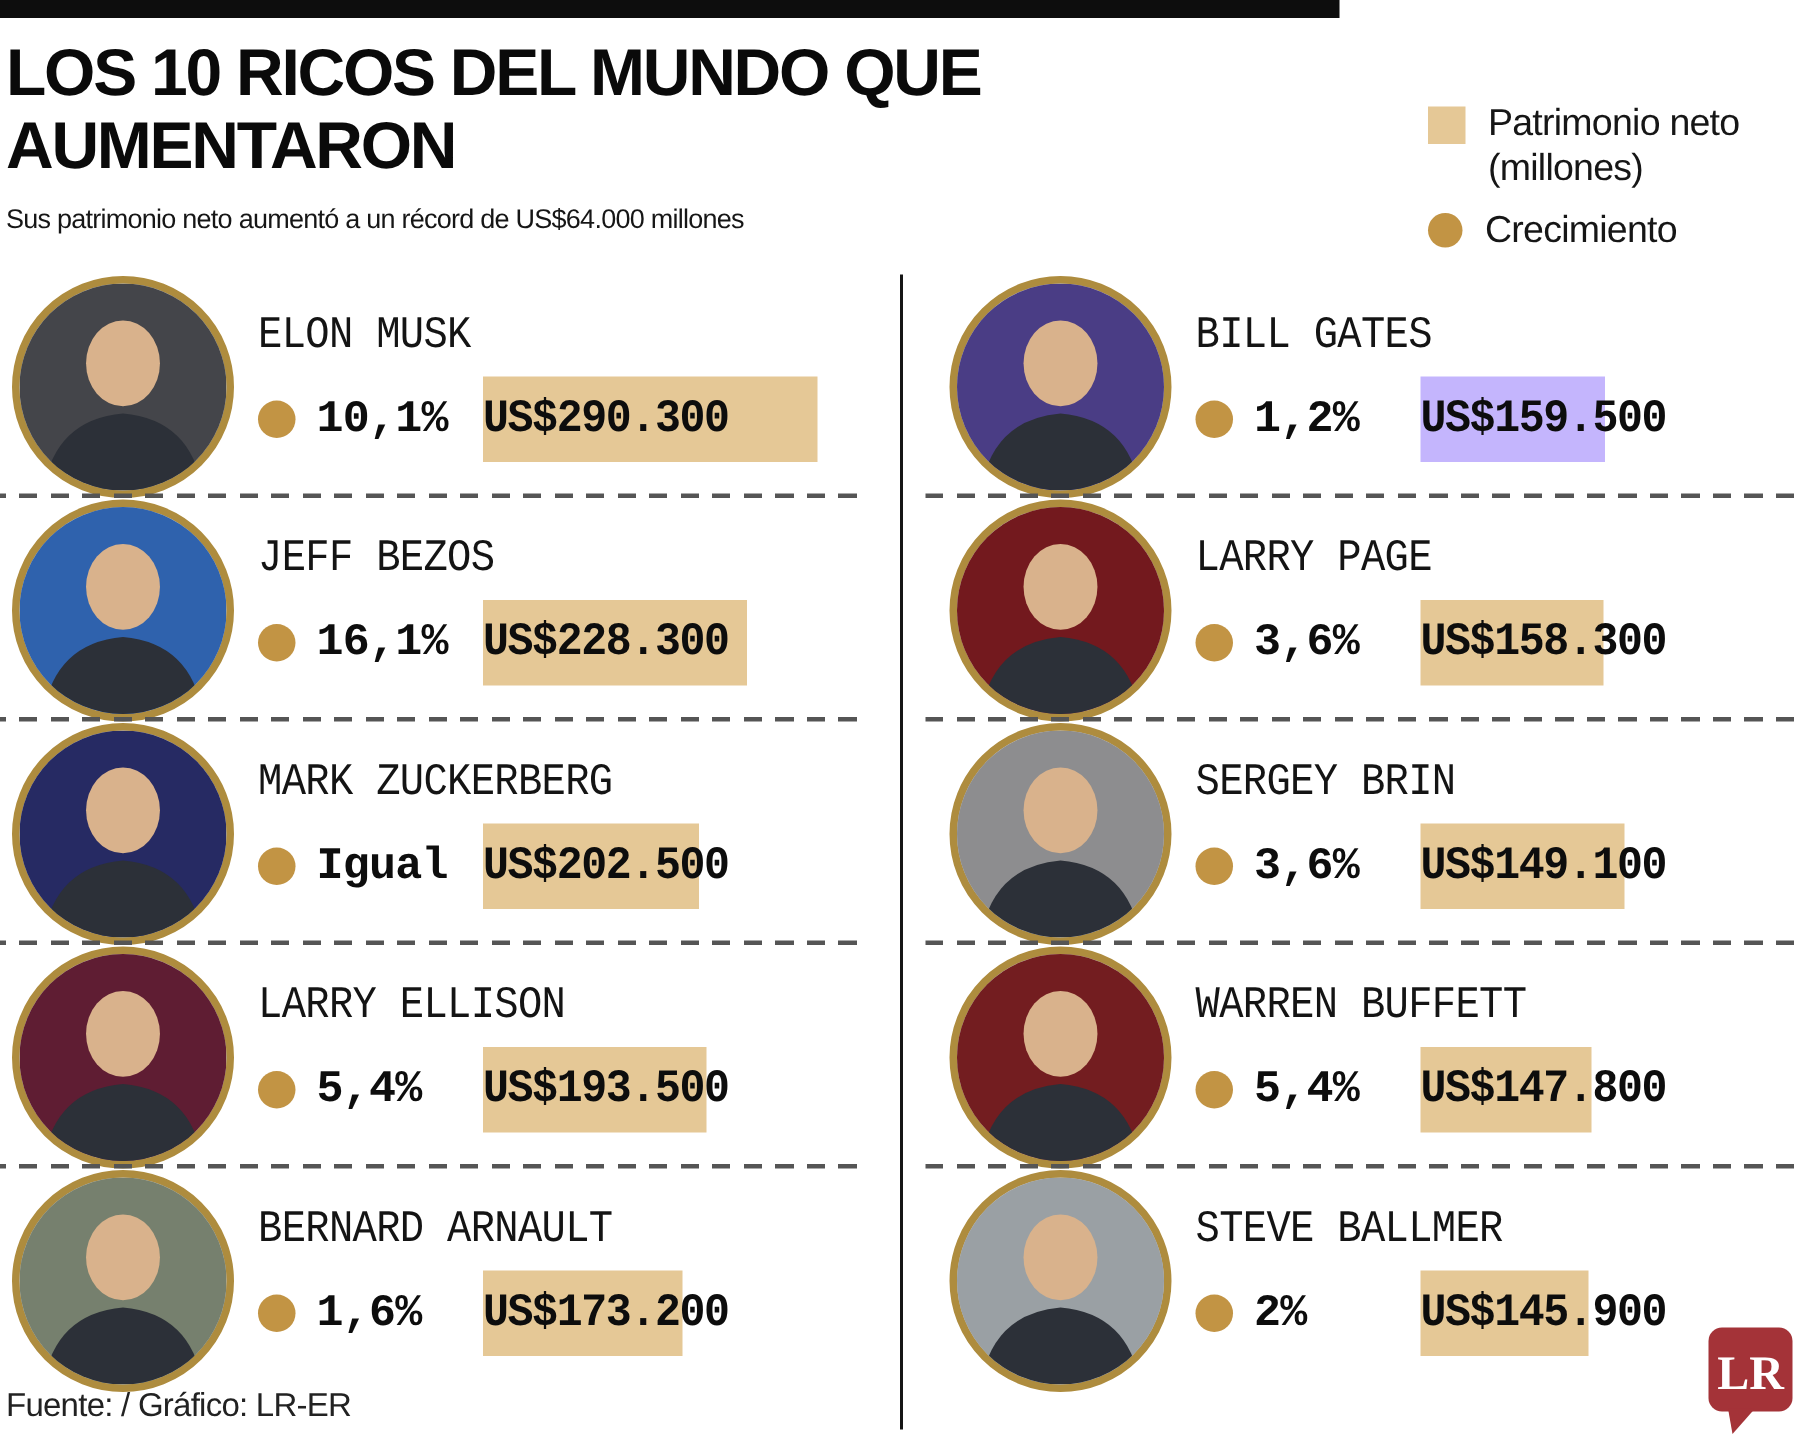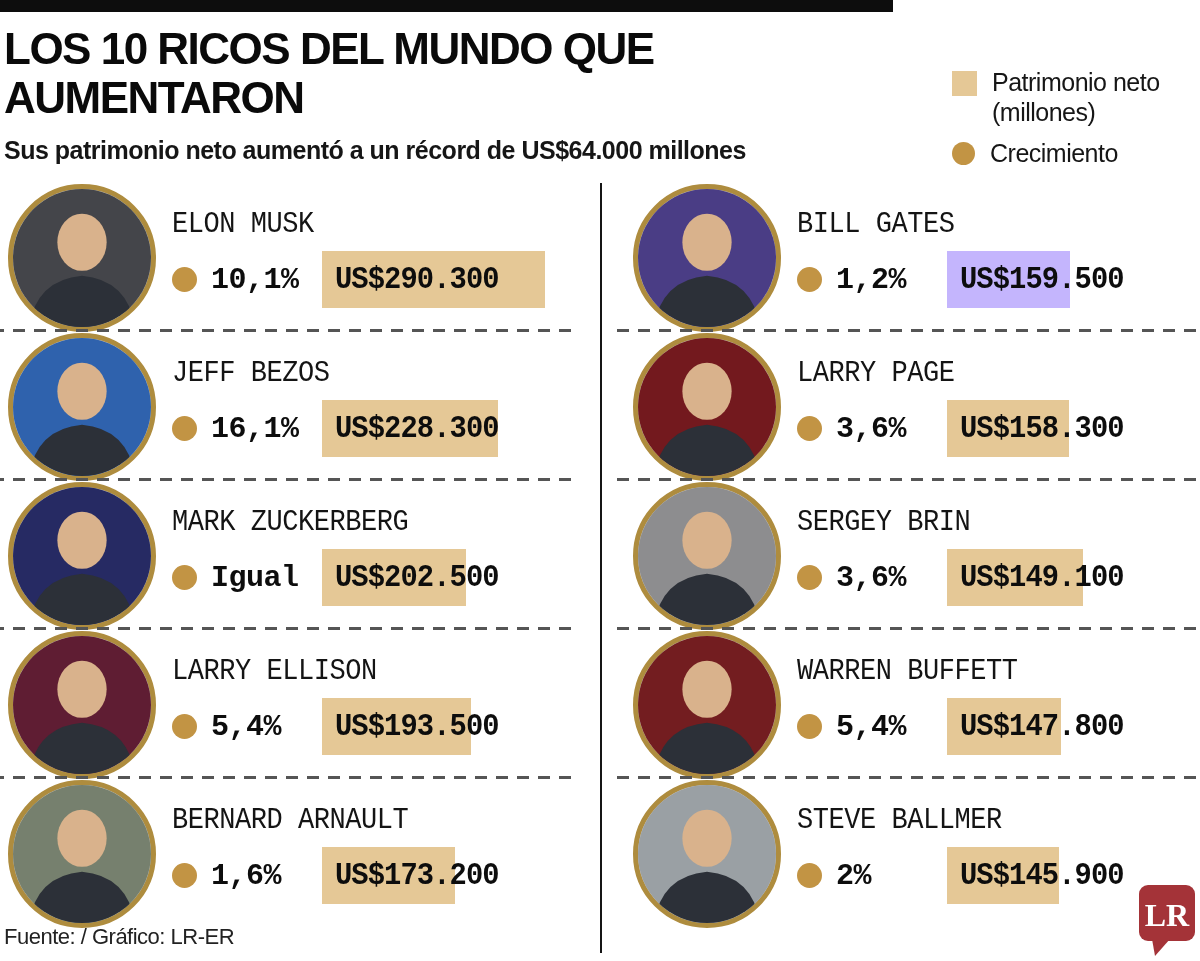--- a/index.html
+++ b/index.html
@@ -9,21 +9,21 @@
   }
   
   .topbar{position:absolute;left:0;top:0;width:893px;height:12px;background:#0d0d0d;}
   
   .title{
     position:absolute;left:4px;top:24px;width:900px;
     font-size:44px;font-weight:800;letter-spacing:-1.5px;line-height:1.12;color:#0a0a0a;
   }
   .subtitle{
     position:absolute;left:4px;top:136px;width:780px;
-    font-size:25px;font-weight:700;letter-spacing:-0.5px;color:#161616;
+    font-size:18px;font-weight:400;letter-spacing:-0.5px;color:#161616;
   }
   
   .legend{position:absolute;left:952px;top:68px;width:245px;}
   .legend-row{display:flex;align-items:flex-start;gap:15px;margin-bottom:12px;}
   .legend-dot{width:23px;height:23px;border-radius:50%;flex:0 0 auto;margin-top:3px;}
   .legend-sq{width:25px;height:25px;flex:0 0 auto;margin-top:3px;}
   .legend-label{font-size:25px;letter-spacing:-0.5px;line-height:1.18;color:#161616;}
   
   .col{position:absolute;top:183px;width:575px;}
   .col-left{left:0;}
@@ -45,21 +45,21 @@
   .pname{
     font-size:30px;font-weight:400;letter-spacing:-0.5px;color:#141414;line-height:34px;
     transform:scaleX(0.9);transform-origin:left center;white-space:nowrap;
   }
   .stat{display:flex;align-items:center;margin-top:10px;height:57px;}
   .statleft{width:150px;flex:0 0 auto;display:flex;align-items:center;gap:14px;}
   .dot{width:25px;height:25px;border-radius:50%;flex:0 0 auto;}
   .pct{font-size:30px;font-weight:700;letter-spacing:-0.5px;color:#0d0d0d;white-space:nowrap;}
   .bar{
     height:57px;display:flex;align-items:center;flex:0 0 auto;
-    padding-left:13px;box-sizing:border-box;
+    box-sizing:border-box;
   }
   .barval{
     font-size:31px;font-weight:700;letter-spacing:-1px;color:#0d0d0d;white-space:nowrap;
     transform:scaleX(0.93);transform-origin:left center;
   }
   
   .source{position:absolute;left:4px;top:924px;font-size:22px;letter-spacing:-0.5px;color:#222;}
   .lr-logo{position:absolute;left:1138px;top:884px;width:58px;height:72px;}
 </style>
 </head>

